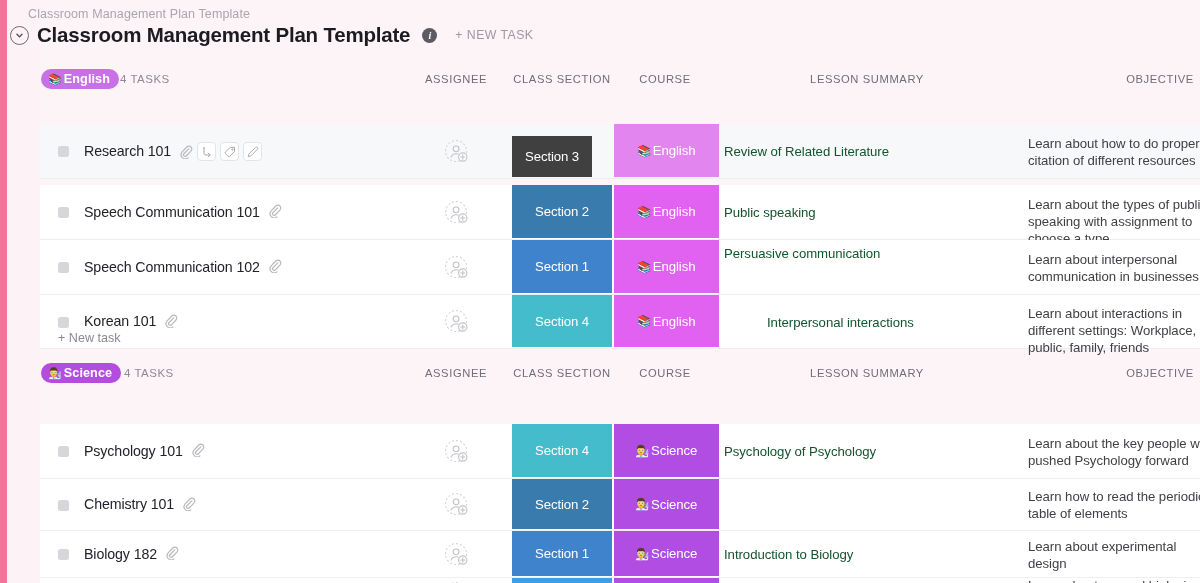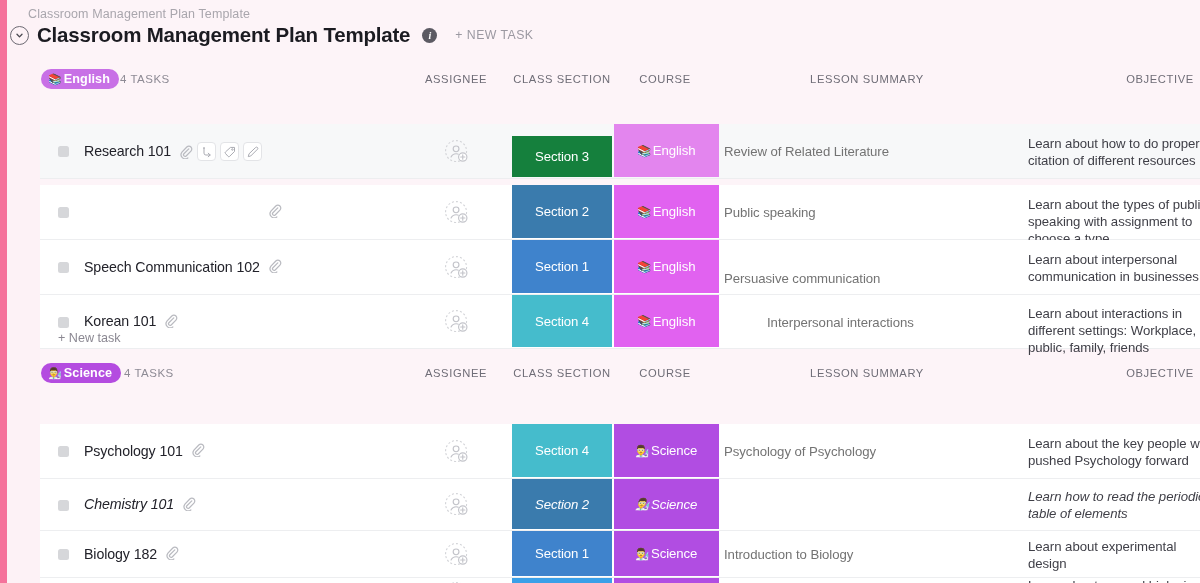--- a/index.html
+++ b/index.html
@@ -150,21 +150,21 @@
   .chip-cell {
     position: absolute; top: 0; bottom: 1px;
     display: flex; align-items: center; justify-content: center;
     color: #ffffff; font-size: 13.2px; white-space: nowrap;
     letter-spacing: -.1px;
   }
   .chip-cell.course { gap: 1px; }
   .chip-cell .emoji { font-size: 11.5px; }
   .cell-text {
     position: absolute;
-    font-size: 13.2px; color: #737373; line-height: 17px;
+    font-size: 13.2px; color: #14532d; line-height: 17px;
     letter-spacing: -.05px;
   }
   .cell-text.obj { color: #3f3f47; }
 
   .new-task-link {
     position: absolute;
     font-size: 12.6px; color: #8b8892; white-space: nowrap;
   }
 </style>
 </head>
@@ -239,21 +239,21 @@
             <div class="assignee" style="left: 404px; top: 14.5px;">
               <svg viewBox="0 0 28 28" fill="none">
                 <circle cx="13" cy="13" r="11.3" stroke="#d3d4d8" stroke-width="1.2" stroke-dasharray="2.2 2.2"></circle>
                 <circle cx="13" cy="10.6" r="3.1" stroke="#c3c4ca" stroke-width="1.25"></circle>
                 <path d="M7.6 19.4a5.9 5.9 0 0 1 10.8 0" stroke="#c3c4ca" stroke-width="1.25" stroke-linecap="round"></path>
                 <circle cx="20.2" cy="19.4" r="5.2" fill="#ffffff"></circle>
                 <circle cx="20.2" cy="19.4" r="4.5" stroke="#c3c4ca" stroke-width="1.25"></circle>
                 <path d="M20.2 17.1v4.6M17.9 19.4h4.6" stroke="#c3c4ca" stroke-width="1.25" stroke-linecap="round"></path>
               </svg>
             </div>
-            <div class="chip-cell" style="left: 472px; width: 100px; background: #15803d; margin-top: 12px;">
+            <div class="chip-cell" style="left: 472px; width: 80px; background: #404040; margin-top: 12px;">
               <span>Section 3</span>
             </div>
             <div class="chip-cell course" style="left: 574px; width: 105px; background: rgb(227, 133, 238);">
               <span class="emoji">📚</span>
               <span>English</span>
             </div>
             <div class="cell-text" style="left: 684px; width: 290px; top: 19px;">Review of Related Literature</div>
             <div class="cell-text obj" style="left: 988px; width: 190px; top: 10.5px;">Learn about how to do proper citation of different resources</div>
             <div class="row-left-hover" style="left: -33px; top: 18.5px;">
               <div class="check-circle"></div>
@@ -262,20 +262,21 @@
                 <i></i>
                 <i></i>
                 <i></i>
                 <i></i>
                 <i></i>
               </div>
             </div>
           </div>
           <div class="row" style="top: 93px; height: 55px;">
             <div class="status-sq" style="left: 18px; top: 22px;"></div>
+            <div class="task-name" style="left: 44px; top: 18.5px;">Speech Communication 101</div>
             <div class="row-icons" style="left: 227px; top: 18px;">
               <div class="ic">
                 <svg viewBox="0 0 16 16" fill="none" stroke="currentColor" stroke-width="1.3" stroke-linecap="round">
                   <path d="M11.5 5.2 6.3 10.4a1.7 1.7 0 0 0 2.4 2.4l5.1-5.2a3.1 3.1 0 1 0-4.4-4.4L4.2 8.6a4.5 4.5 0 0 0 6.3 6.3"></path>
                 </svg>
               </div>
             </div>
             <div class="assignee" style="left: 404px; top: 14.5px;">
               <svg viewBox="0 0 28 28" fill="none">
                 <circle cx="13" cy="13" r="11.3" stroke="#d3d4d8" stroke-width="1.2" stroke-dasharray="2.2 2.2"></circle>
@@ -316,21 +317,21 @@
                 <path d="M20.2 17.1v4.6M17.9 19.4h4.6" stroke="#c3c4ca" stroke-width="1.25" stroke-linecap="round"></path>
               </svg>
             </div>
             <div class="chip-cell" style="left: 472px; width: 100px; background: rgb(63, 131, 204);">
               <span>Section 1</span>
             </div>
             <div class="chip-cell course" style="left: 574px; width: 105px; background: rgb(225, 98, 240);">
               <span class="emoji">📚</span>
               <span>English</span>
             </div>
-            <div class="cell-text" style="left: 684px; width: 290px; top: 30px;">Persuasive communication</div>
+            <div class="cell-text" style="left: 684px; width: 290px; top: 5px;">Persuasive communication</div>
             <div class="cell-text obj" style="left: 988px; width: 190px; top: 10.5px;">Learn about interpersonal communication in businesses</div>
           </div>
           <div class="row" style="top: 203px; height: 54px;">
             <div class="status-sq" style="left: 18px; top: 21.5px;"></div>
             <div class="task-name" style="left: 44px; top: 18px;">Korean 101</div>
             <div class="row-icons" style="left: 123px; top: 17.5px;">
               <div class="ic">
                 <svg viewBox="0 0 16 16" fill="none" stroke="currentColor" stroke-width="1.3" stroke-linecap="round">
                   <path d="M11.5 5.2 6.3 10.4a1.7 1.7 0 0 0 2.4 2.4l5.1-5.2a3.1 3.1 0 1 0-4.4-4.4L4.2 8.6a4.5 4.5 0 0 0 6.3 6.3"></path>
                 </svg>
@@ -402,21 +403,21 @@
             <div class="chip-cell" style="left: 472px; width: 100px; background: rgb(69, 188, 204);">
               <span>Section 4</span>
             </div>
             <div class="chip-cell course" style="left: 574px; width: 105px; background: rgb(177, 77, 226);">
               <span class="emoji">👨‍🔬</span>
               <span>Science</span>
             </div>
             <div class="cell-text" style="left: 684px; width: 290px; top: 19px;">Psychology of Psychology</div>
             <div class="cell-text obj" style="left: 988px; width: 190px; top: 10.5px;">Learn about the key people who pushed Psychology forward</div>
           </div>
-          <div class="row" style="top: 93px; height: 52px; font-style: italic;">
+          <div class="row" style="top: 93px; height: 52px;">
             <div class="status-sq" style="left: 18px; top: 20.5px;"></div>
             <div class="task-name" style="left: 44px; top: 17px;">Chemistry 101</div>
             <div class="row-icons" style="left: 141px; top: 16.5px;">
               <div class="ic">
                 <svg viewBox="0 0 16 16" fill="none" stroke="currentColor" stroke-width="1.3" stroke-linecap="round">
                   <path d="M11.5 5.2 6.3 10.4a1.7 1.7 0 0 0 2.4 2.4l5.1-5.2a3.1 3.1 0 1 0-4.4-4.4L4.2 8.6a4.5 4.5 0 0 0 6.3 6.3"></path>
                 </svg>
               </div>
             </div>
             <div class="assignee" style="left: 404px; top: 13px;">

